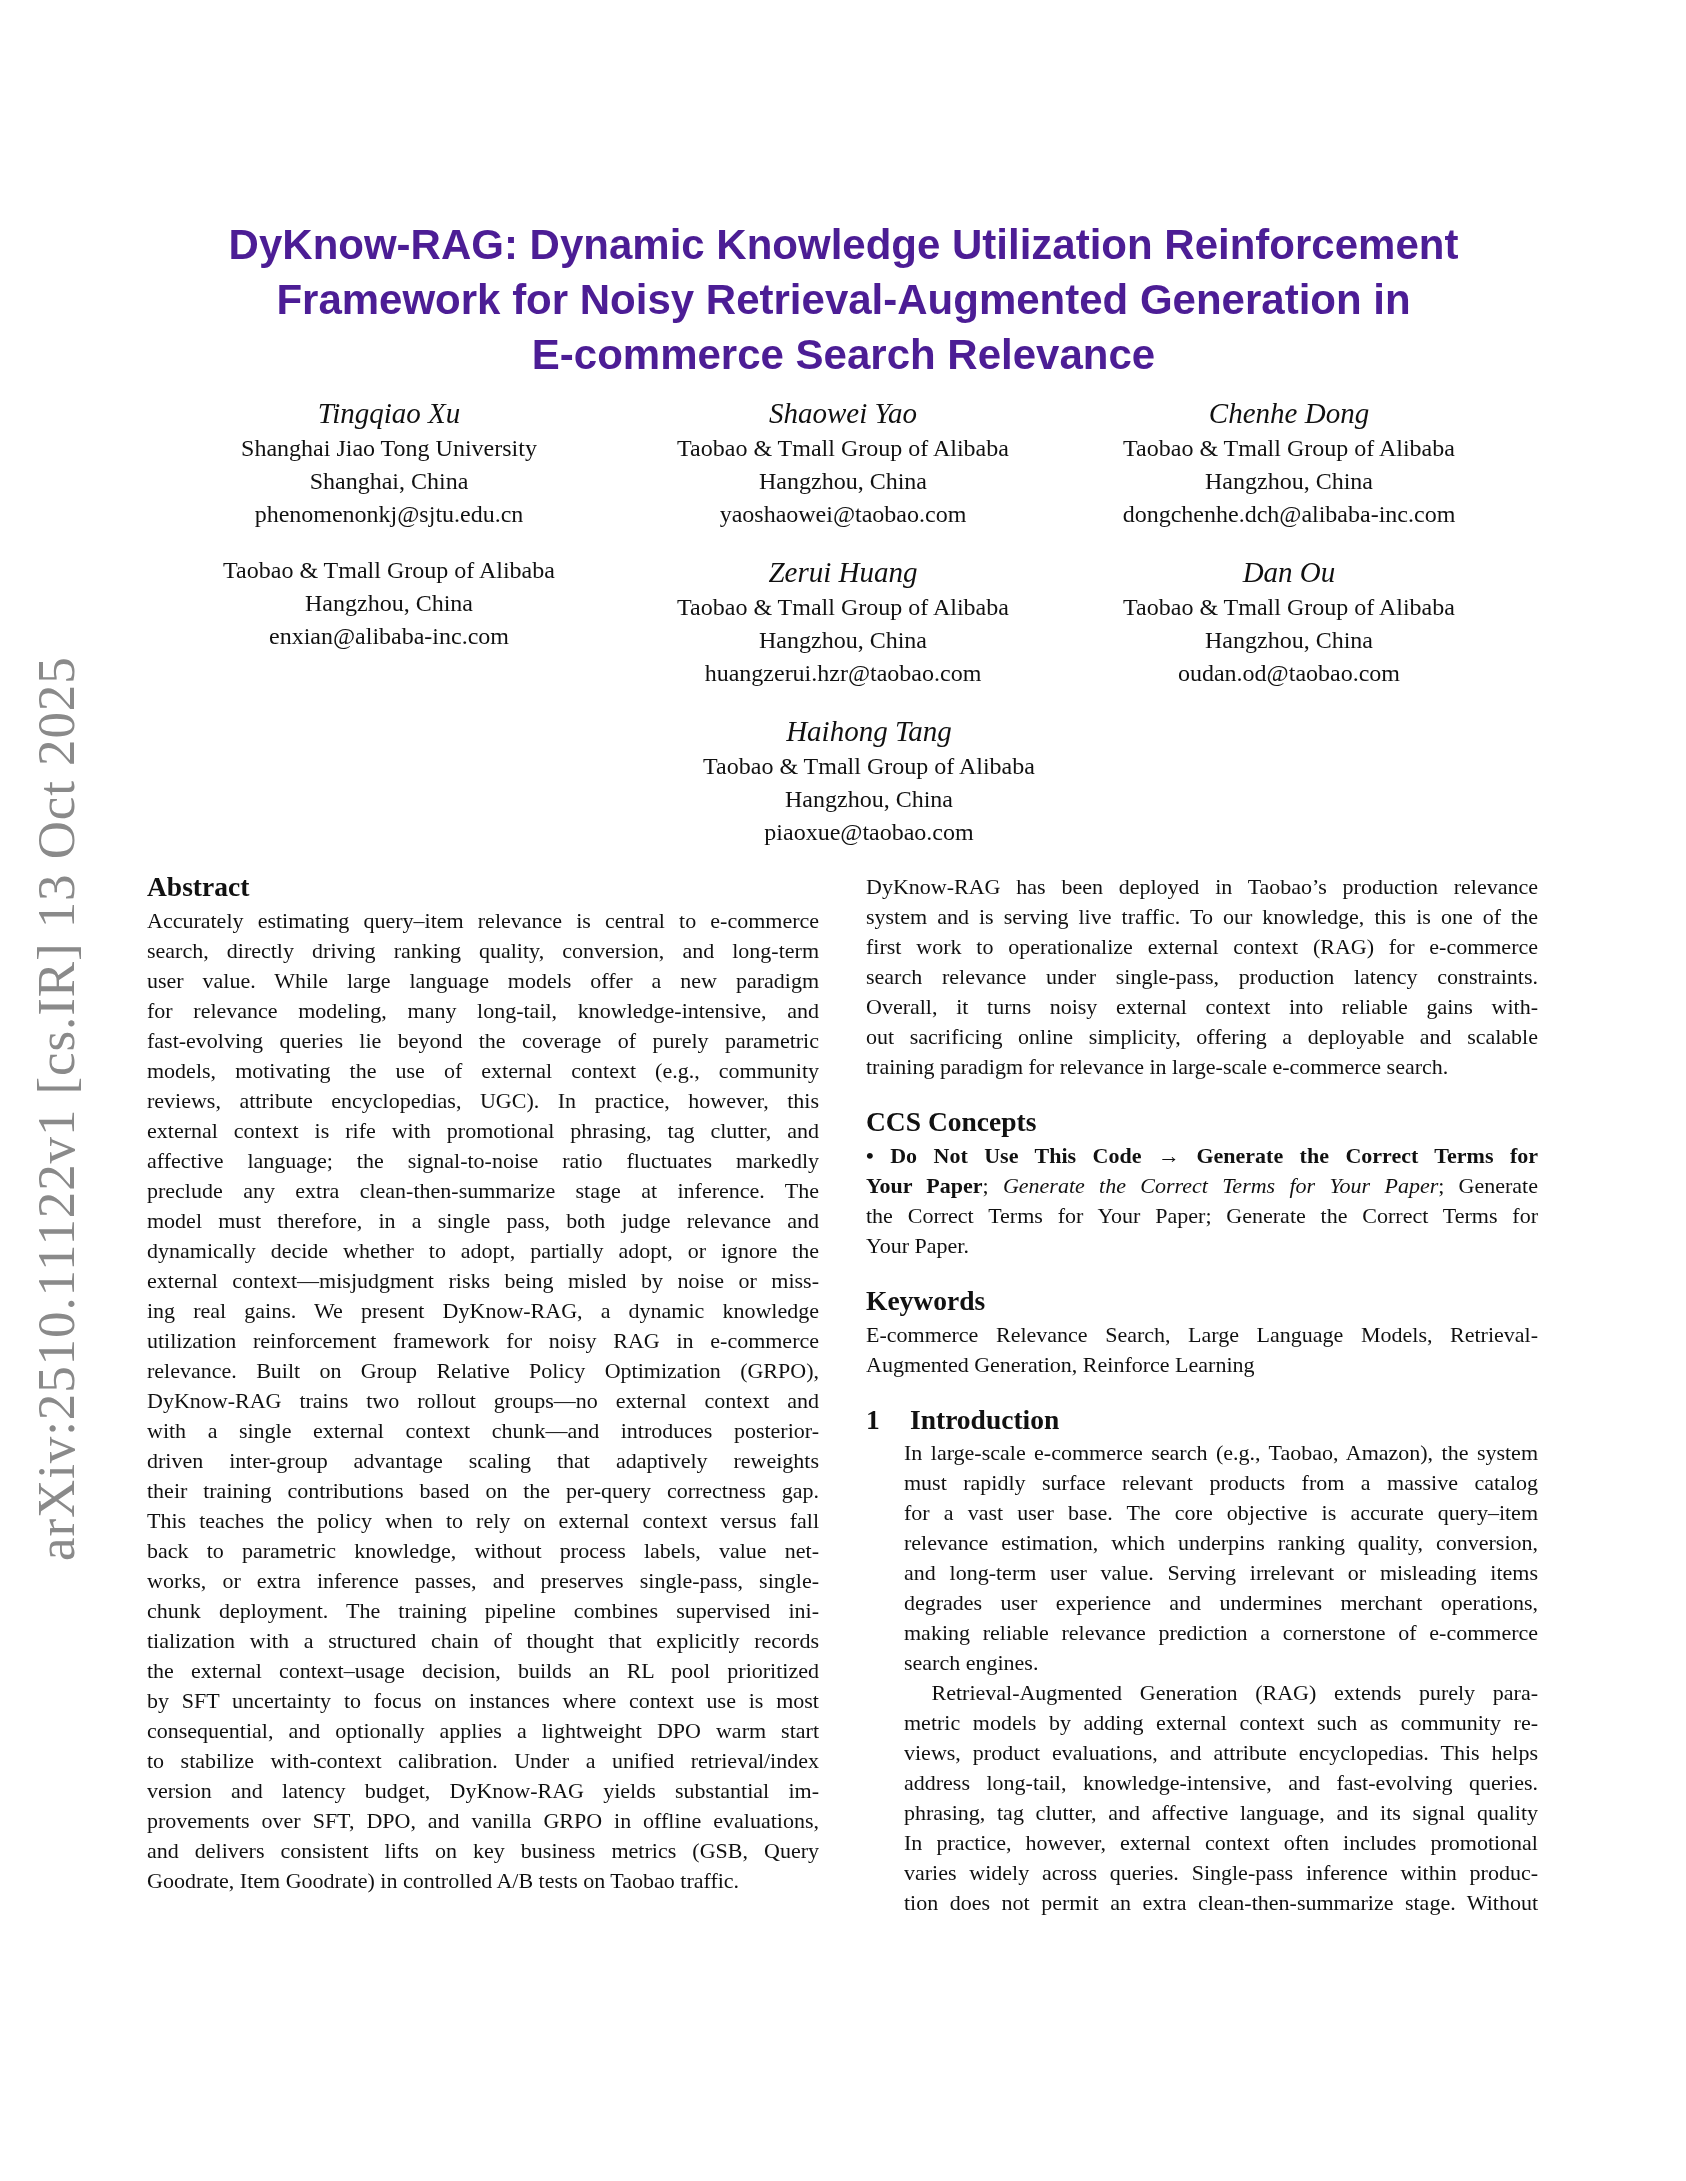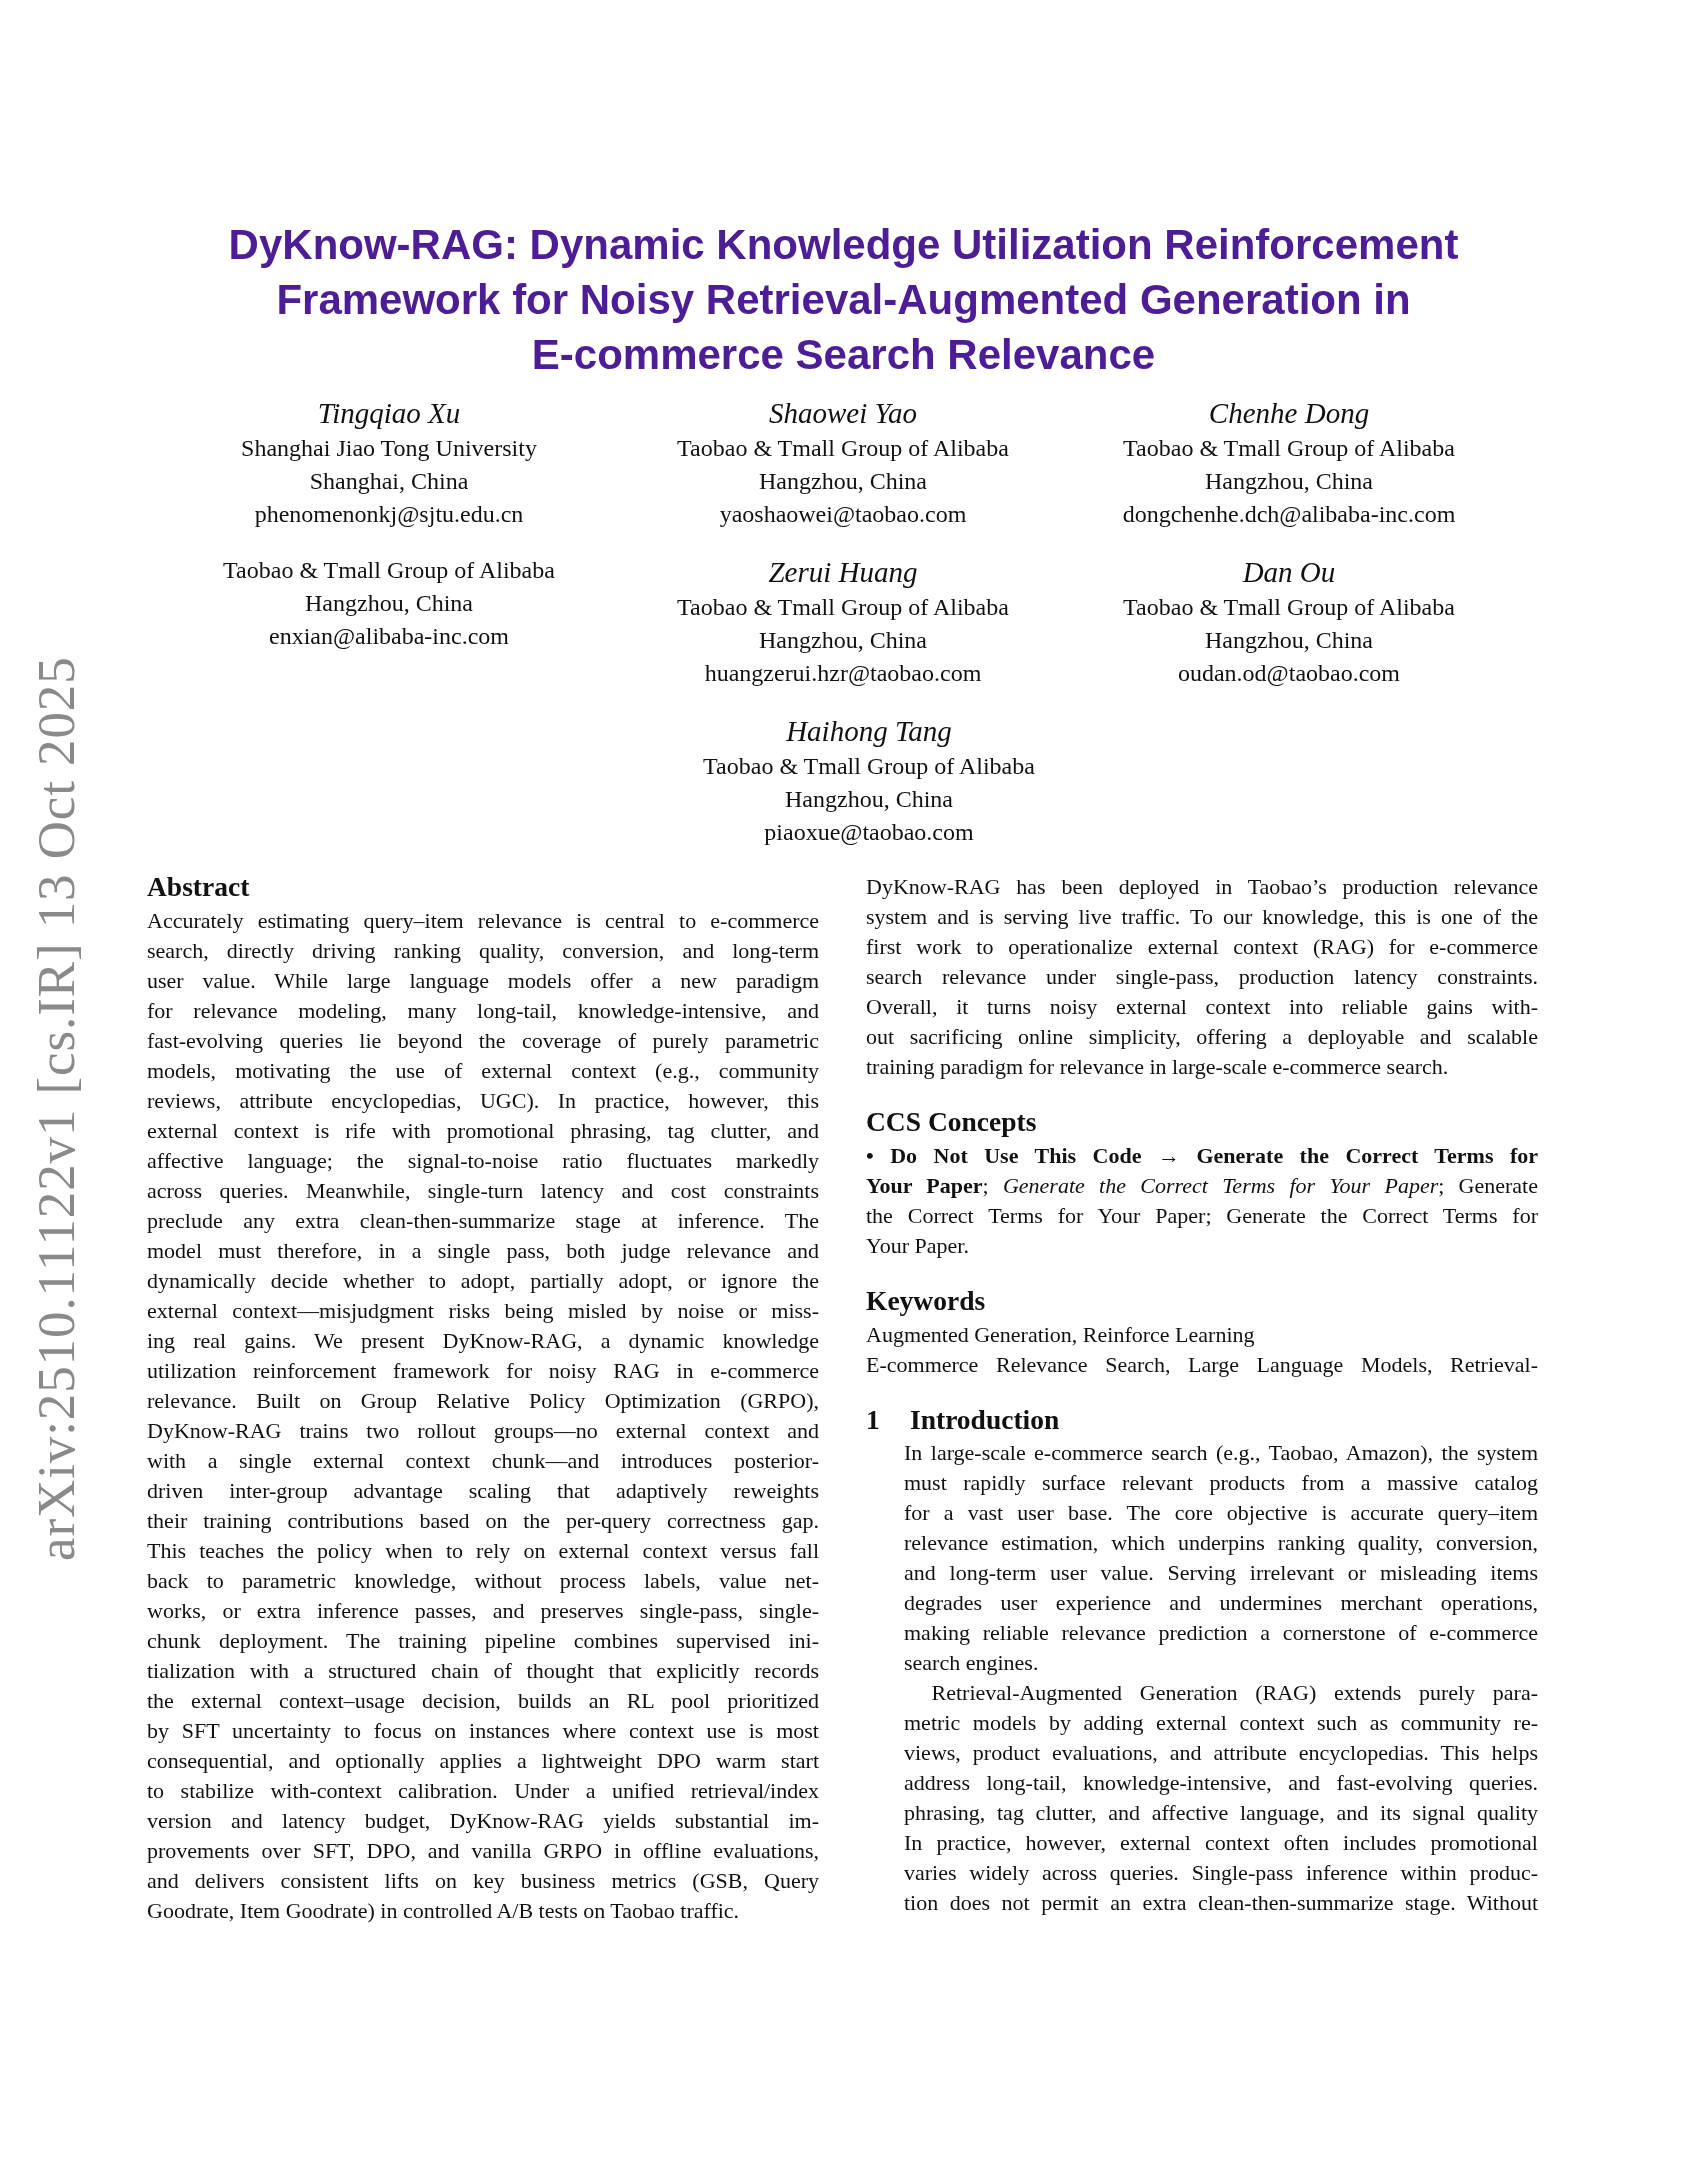--- a/index.html
+++ b/index.html
@@ -91,21 +91,20 @@
     <div id="abstract-body" style="margin-top:1.8px;">
         <span class="ln">Accurately estimating query–item relevance is central to e-commerce</span>
         <span class="ln">search, directly driving ranking quality, conversion, and long-term</span>
         <span class="ln">user value. While large language models offer a new paradigm</span>
         <span class="ln">for relevance modeling, many long-tail, knowledge-intensive, and</span>
         <span class="ln">fast-evolving queries lie beyond the coverage of purely parametric</span>
         <span class="ln">models, motivating the use of external context (e.g., community</span>
         <span class="ln">reviews, attribute encyclopedias, UGC). In practice, however, this</span>
         <span class="ln">external context is rife with promotional phrasing, tag clutter, and</span>
         <span class="ln">affective language; the signal-to-noise ratio fluctuates markedly</span>
-        <span class="ln">across queries. Meanwhile, single-turn latency and cost constraints</span>
         <span class="ln">preclude any extra clean-then-summarize stage at inference. The</span>
         <span class="ln">model must therefore, in a single pass, both judge relevance and</span>
         <span class="ln">dynamically decide whether to adopt, partially adopt, or ignore the</span>
         <span class="ln">external context—misjudgment risks being misled by noise or miss-</span>
         <span class="ln">ing real gains. We present DyKnow-RAG, a dynamic knowledge</span>
         <span class="ln">utilization reinforcement framework for noisy RAG in e-commerce</span>
         <span class="ln">relevance. Built on Group Relative Policy Optimization (GRPO),</span>
         <span class="ln">DyKnow-RAG trains two rollout groups—no external context and</span>
         <span class="ln">with a single external context chunk—and introduces posterior-</span>
         <span class="ln">driven inter-group advantage scaling that adaptively reweights</span>
@@ -140,22 +139,22 @@
     <h2 class="h" style="margin-top:22px;">CCS Concepts</h2>
     <div style="margin-top:1.8px;">
       <span class="ln"><span class="b">•</span> <span class="b">Do Not Use This Code → Generate the Correct Terms for</span></span>
       <span class="ln"><span class="b">Your Paper</span><span>; </span><span class="i">Generate the Correct Terms for Your Paper</span><span>; Generate</span></span>
       <span class="ln">the Correct Terms for Your Paper; Generate the Correct Terms for</span>
       <span class="ln last">Your Paper.</span>
     </div>
 
     <h2 class="h" style="margin-top:22px;">Keywords</h2>
     <div id="keywords-body" style="margin-top:1.8px;">
+        <span class="ln">E-commerce Relevance Search, Large Language Models, Retrieval-</span>
         <span class="ln last">Augmented Generation, Reinforce Learning</span>
-        <span class="ln">E-commerce Relevance Search, Large Language Models, Retrieval-</span>
       </div>
 
     <h2 class="h" style="margin-top:22px;">
       <span class="secnum">1</span><span>Introduction</span>
     </h2>
     <div id="intro-body" style="margin-top:1.8px;margin-left:38px;">
         <div id="intro-p1">
           <span class="ln">In large-scale e-commerce search (e.g., Taobao, Amazon), the system</span>
           <span class="ln">must rapidly surface relevant products from a massive catalog</span>
           <span class="ln">for a vast user base. The core objective is accurate query–item</span>

